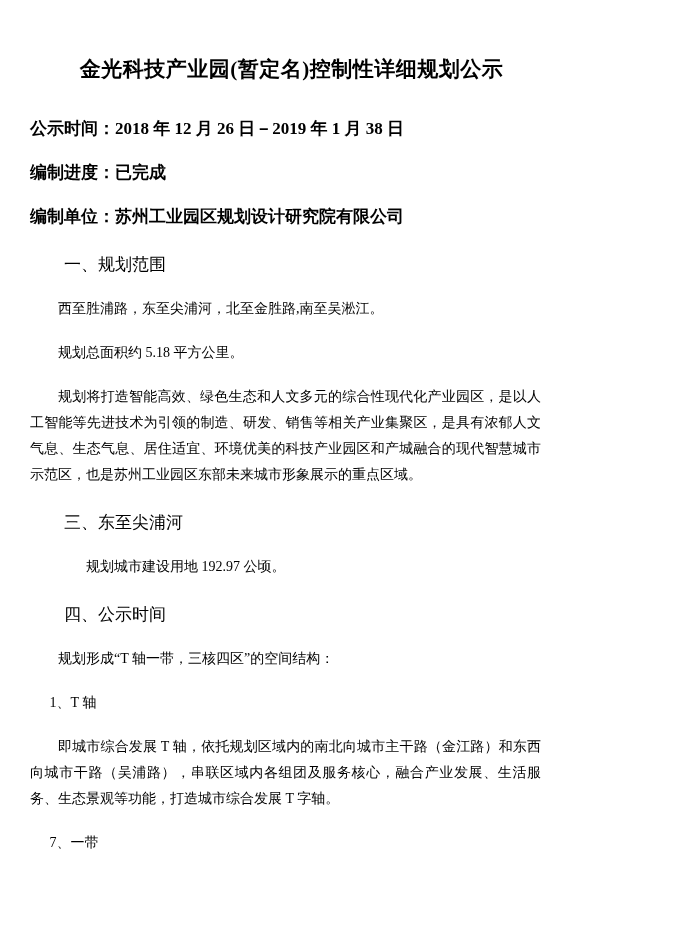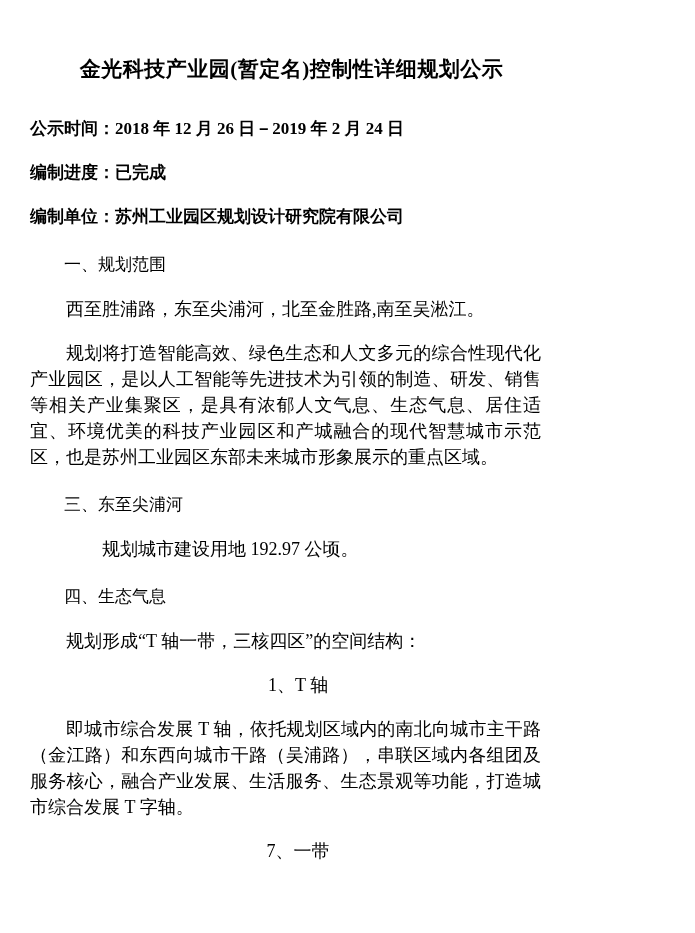--- a/index.html
+++ b/index.html
@@ -33,56 +33,57 @@
     margin: 0 0 18px 0;
   }
   .sec-heading {
     font-size: 17px;
     font-weight: 400;
     line-height: 26px;
     margin: 22px 0 18px 0;
     text-indent: 2em;
   }
   .para {
-    font-size: 18px;
+    font-size: 14px;
     font-weight: 400;
     line-height: 26px;
     margin: 0 12px 18px 0;
     text-indent: 2em;
     text-align: justify;
   }
   .para-deep { text-indent: 4em; }
-  .list-item { text-indent: 1.4em; text-align: center; }
+  .list-item { text-indent: 1.4em; text-align: left; }
 </style>
 </head>
 <body>
 
 <div class="page">
 
   <h1 class="doc-title">金光科技产业园(暂定名)控制性详细规划公示</h1>
 
-  <p class="meta-line"><span>公示时间：</span><span>2018 年 12 月 26 日－2019 年 2 月 24 日</span></p>
+  <p class="meta-line"><span>公示时间：</span><span>2018 年 12 月 26 日－2019 年 1 月 38 日</span></p>
 
   <p class="meta-line"><span>编制进度：</span><span>已完成</span></p>
 
   <p class="meta-line"><span>编制单位：</span><span>苏州工业园区规划设计研究院有限公司</span></p>
 
   <h2 class="sec-heading">一、规划范围</h2>
 
   <p class="para">西至胜浦路，东至尖浦河，北至金胜路,南至吴淞江。</p>
 
+  <p class="para">规划总面积约 5.18 平方公里。</p>
 
 
   <p class="para">规划将打造智能高效、绿色生态和人文多元的综合性现代化产业园区，是以人工智能等先进技术为引领的制造、研发、销售等相关产业集聚区，是具有浓郁人文气息、生态气息、居住适宜、环境优美的科技产业园区和产城融合的现代智慧城市示范区，也是苏州工业园区东部未来城市形象展示的重点区域。</p>
 
   <h2 class="sec-heading">三、东至尖浦河</h2>
 
   <p class="para para-deep">规划城市建设用地 192.97 公顷。</p>
 
-  <h2 class="sec-heading">四、生态气息</h2>
+  <h2 class="sec-heading">四、公示时间</h2>
 
   <p class="para">规划形成“T 轴一带，三核四区”的空间结构：</p>
 
   <p class="para list-item">1、T 轴</p>
 
   <p class="para">即城市综合发展 T 轴，依托规划区域内的南北向城市主干路（金江路）和东西向城市干路（吴浦路），串联区域内各组团及服务核心，融合产业发展、生活服务、生态景观等功能，打造城市综合发展 T 字轴。</p>
 
   <p class="para list-item">7、一带</p>
 
 </div>

